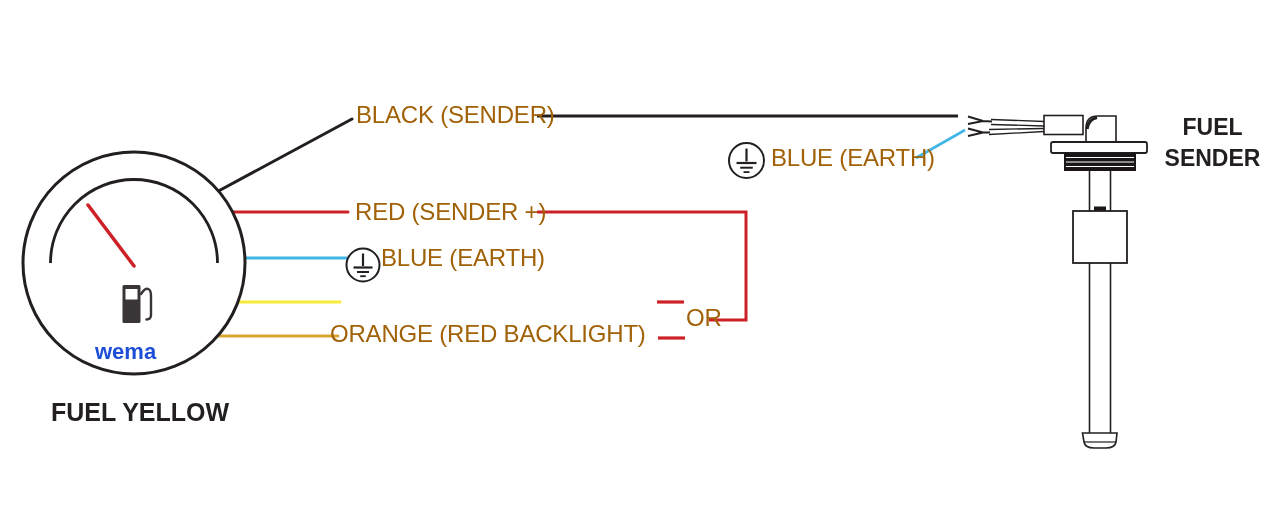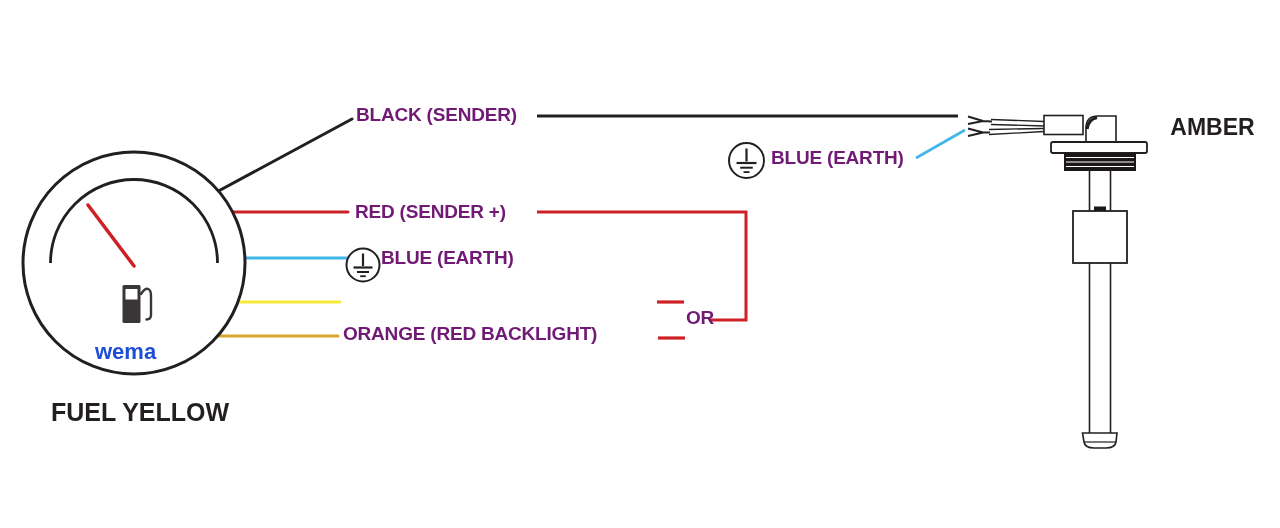--- a/index.html
+++ b/index.html
@@ -2,22 +2,22 @@
 <html><head>
 <meta charset="utf-8">
 <style>
   html,body{margin:0;padding:0;background:#ffffff;}
   .canvas{
     position:relative;width:1280px;height:528px;background:#ffffff;
     font-family:"Liberation Sans",sans-serif;color:#231f20;overflow:hidden;
   }
   .canvas svg{position:absolute;left:0;top:0;}
   .lbl{
-    position:absolute;font-size:19px;font-weight:700;letter-spacing:-0.2px;
-    white-space:nowrap;line-height:24px;color:#701a75;
+    position:absolute;font-size:24px;font-weight:400;letter-spacing:-0.2px;
+    white-space:nowrap;line-height:24px;color:#a16207;
   }
   .caption{
     position:absolute;font-size:25px;font-weight:700;text-align:center;
     letter-spacing:0;line-height:31px;color:#231f20;
   }
   .caption.sender{font-size:23px;}
   .brand{
     position:absolute;font-size:22px;font-weight:700;text-align:left;
     line-height:24px;color:#1d4ed8;
   }
@@ -107,27 +107,28 @@
     </g>
   </svg>
 
   <div class="lbl" style="left:356px;top:103px">BLACK (SENDER)</div>
 
   <div class="lbl" style="left:355px;top:200px">RED (SENDER +)</div>
 
   <div class="lbl" style="left:381px;top:246px">BLUE (EARTH)</div>
 
 
-  <div class="lbl" style="left:343px;top:322px">ORANGE (RED BACKLIGHT)</div>
+  <div class="lbl" style="left:330px;top:322px">ORANGE (RED BACKLIGHT)</div>
 
   <div class="lbl" style="left:686px;top:306px">OR</div>
 
   <div class="lbl" style="left:771px;top:146px">BLUE (EARTH)</div>
 
   <div class="brand" style="left:95px;top:340px;width:80px">wema</div>
 
   <div class="caption" style="left:40px;top:397px;width:200px">FUEL YELLOW</div>
 
   <div class="caption sender" style="left:1150px;top:112px;width:125px">
-    <div>AMBER</div>
+    <div>FUEL</div>
+    <div>SENDER</div>
   </div>
 
 </div>
 
 </body></html>

